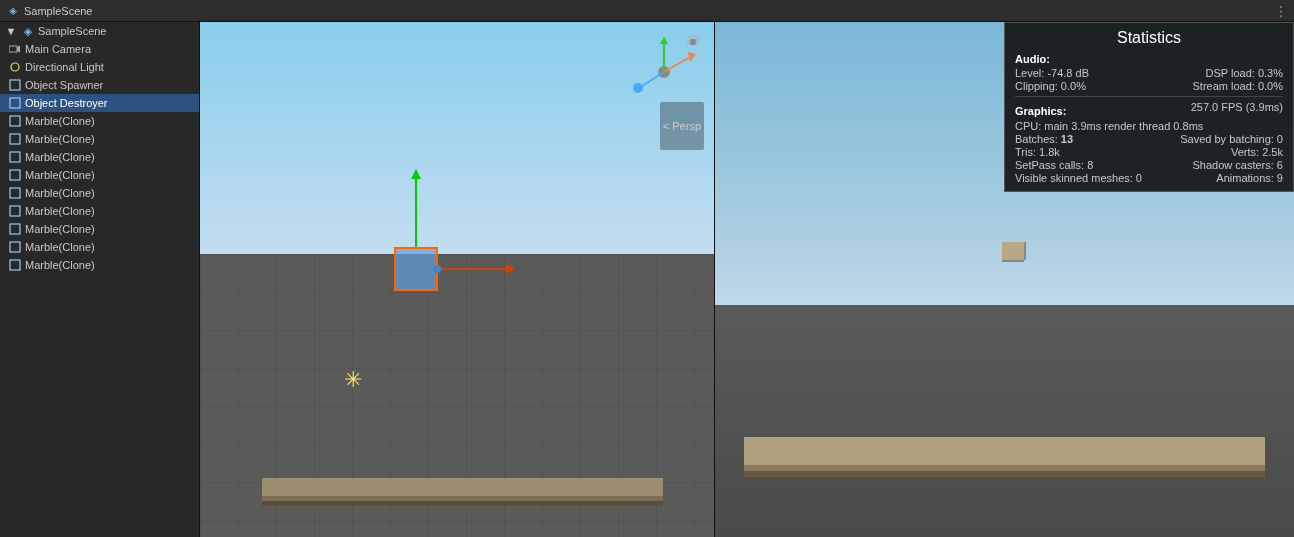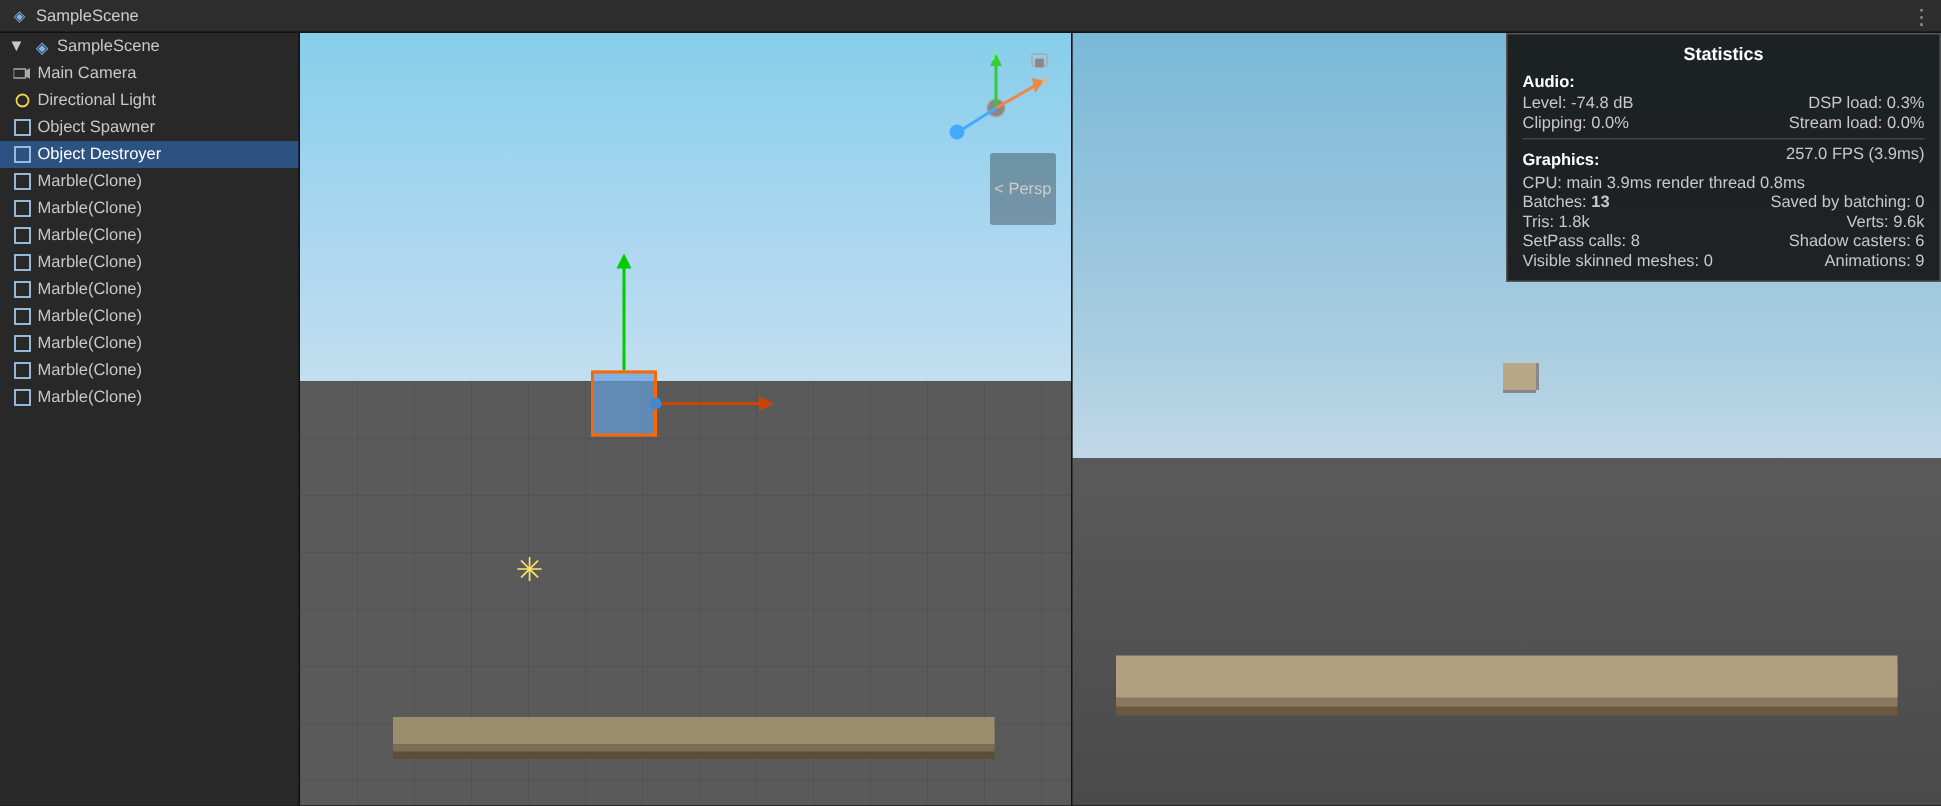--- a/index.html
+++ b/index.html
@@ -214,22 +214,21 @@
       border: 1px solid #555;
       padding: 6px 10px;
       z-index: 10;
       color: #c8c8c8;
       font-size: 11px;
     }
     .stats-title {
       text-align: center;
       color: #fff;
       margin-bottom: 6px;
-      font-size: 12px;
-      font-weight: bold;
+      font-size: 16px;
     }
     .stats-section-title {
       color: #fff;
       font-weight: bold;
       margin-top: 4px;
       margin-bottom: 2px;
     }
     .stats-row {
       display: flex;
       justify-content: space-between;
@@ -501,21 +500,21 @@
       </div>
       <div class="stats-row">
         <span class="left">CPU: main 3.9ms  render thread 0.8ms</span>
       </div>
       <div class="stats-row">
         <span class="left">Batches: <strong>13</strong></span>
         <span class="right">Saved by batching: 0</span>
       </div>
       <div class="stats-row">
         <span class="left">Tris: 1.8k</span>
-        <span class="right">Verts: 9.6k</span>
+        <span class="right">Verts: 2.5k</span>
       </div>
       <div class="stats-row">
         <span class="left">SetPass calls: 8</span>
         <span class="right">Shadow casters: 6</span>
       </div>
       <div class="stats-row">
         <span class="left">Visible skinned meshes: 0</span>
         <span class="right">Animations: 9</span>
       </div>
     </div>

